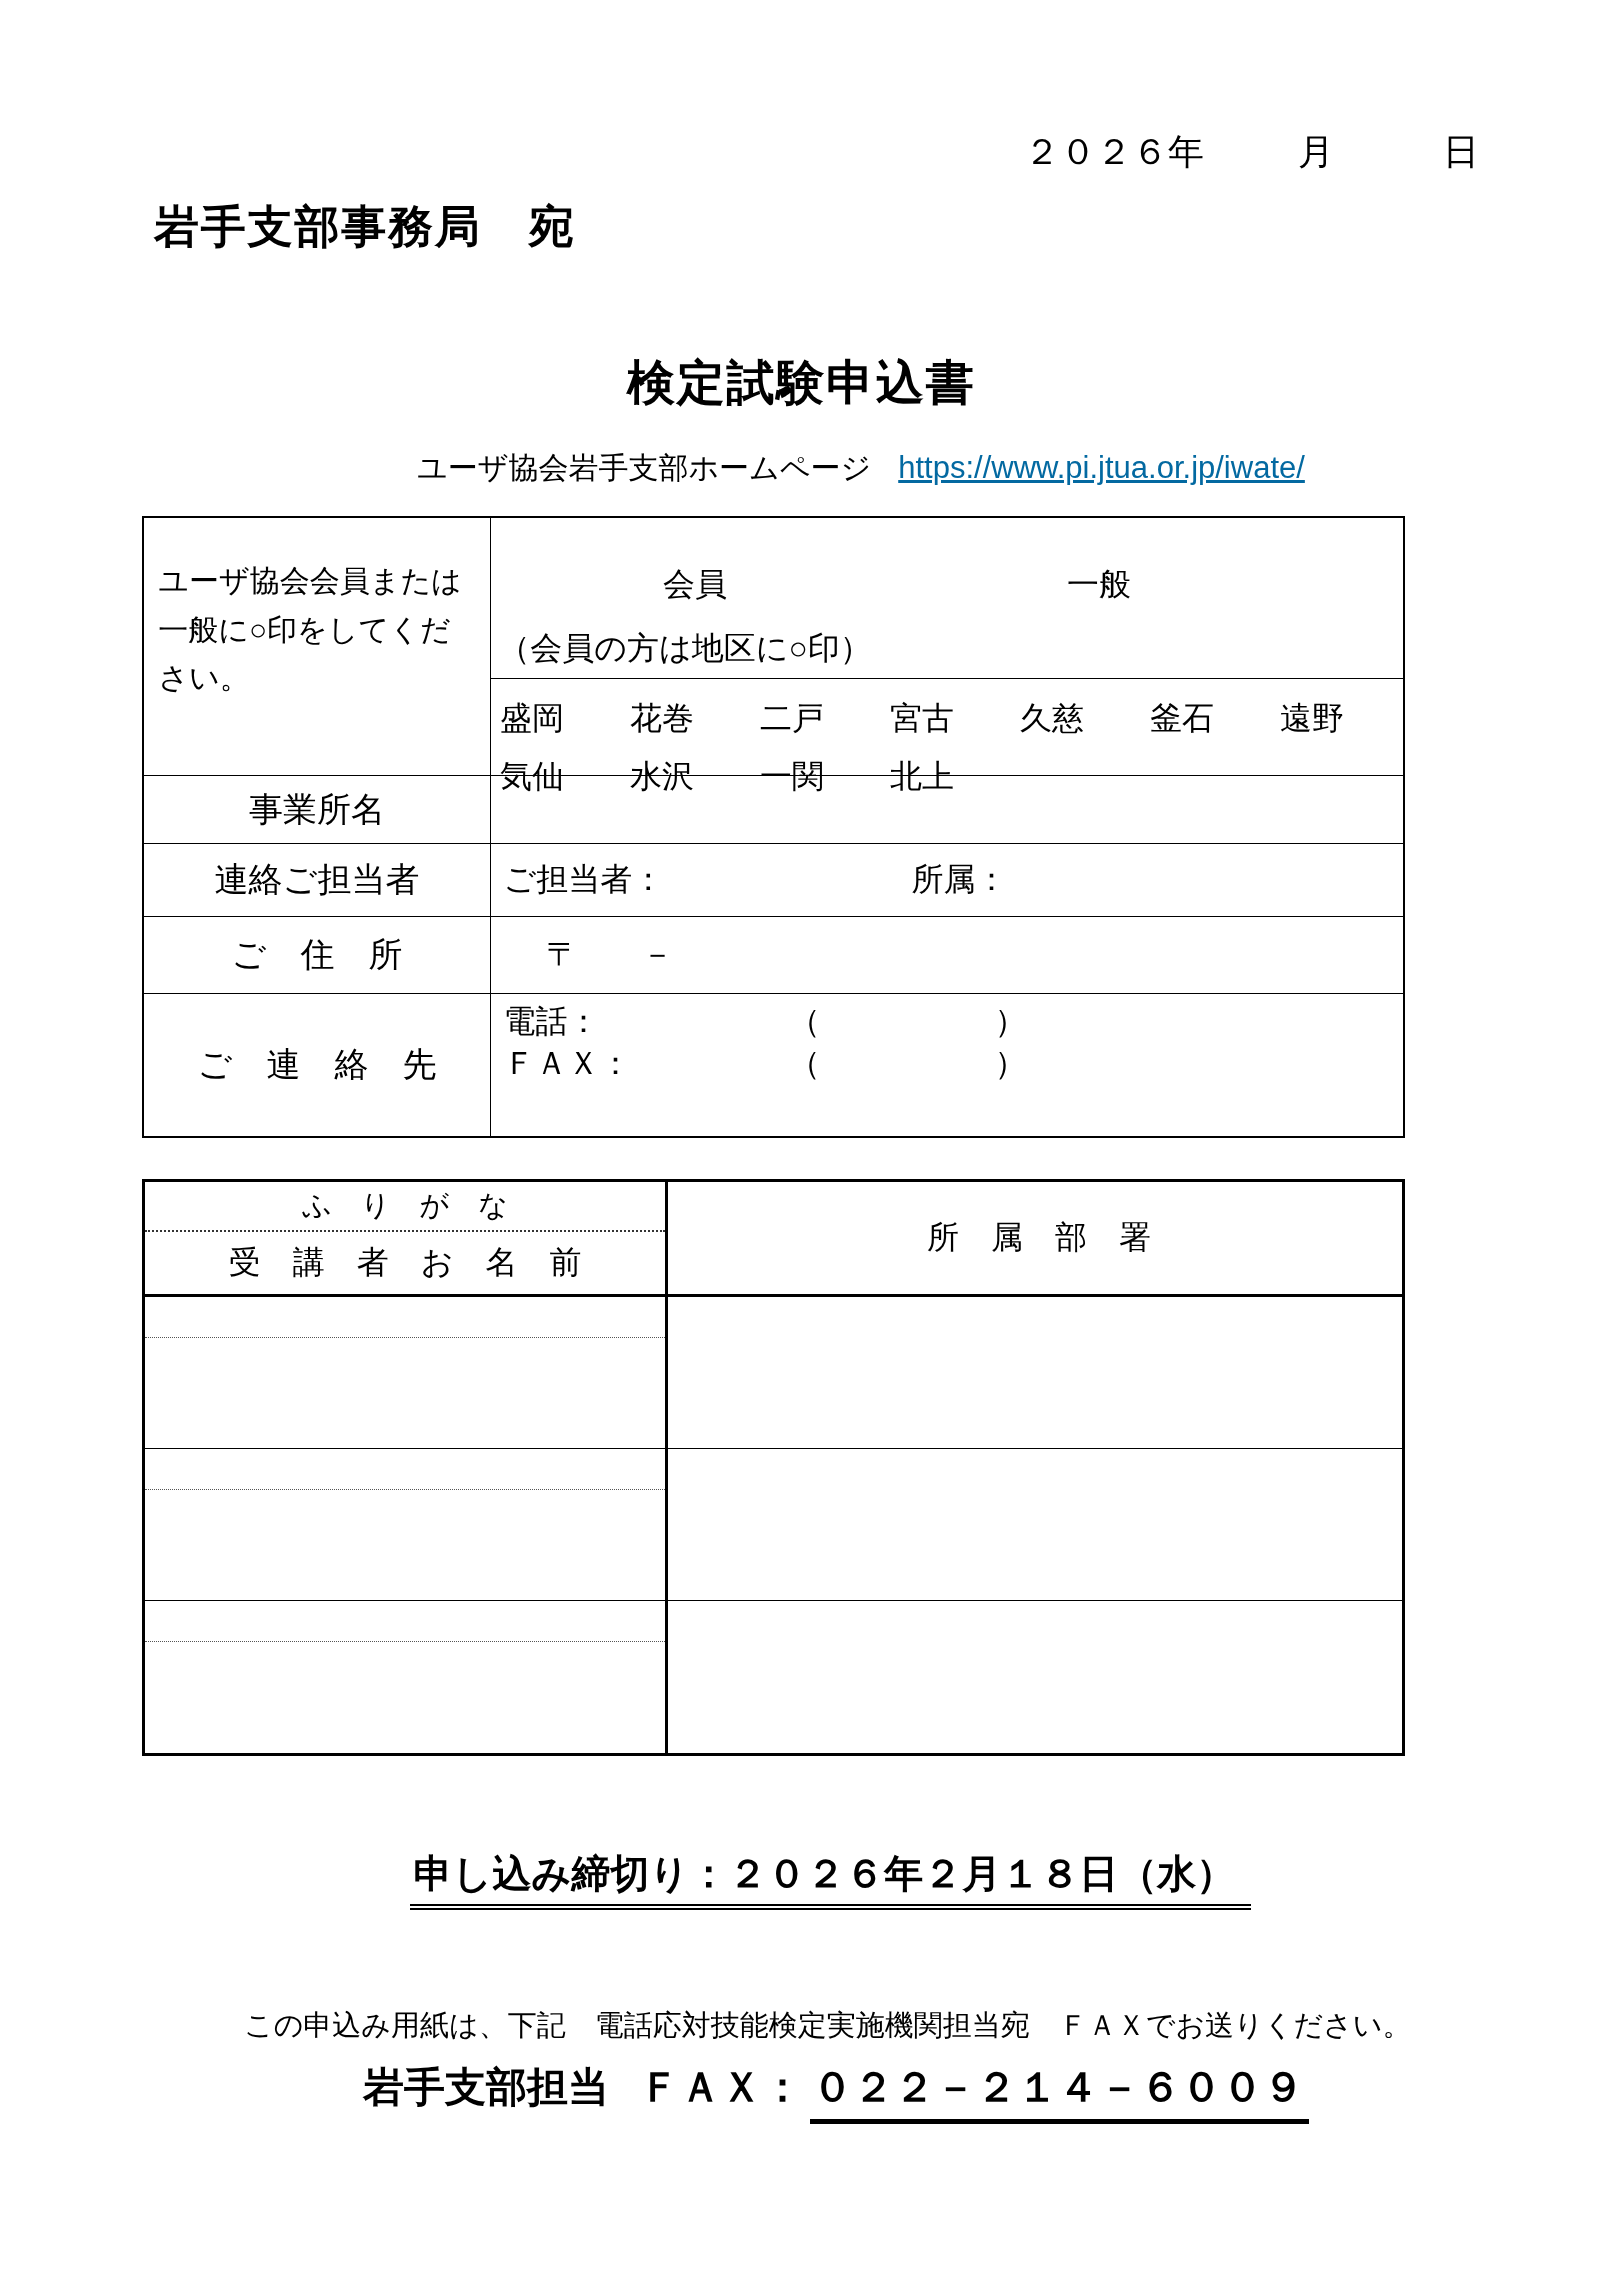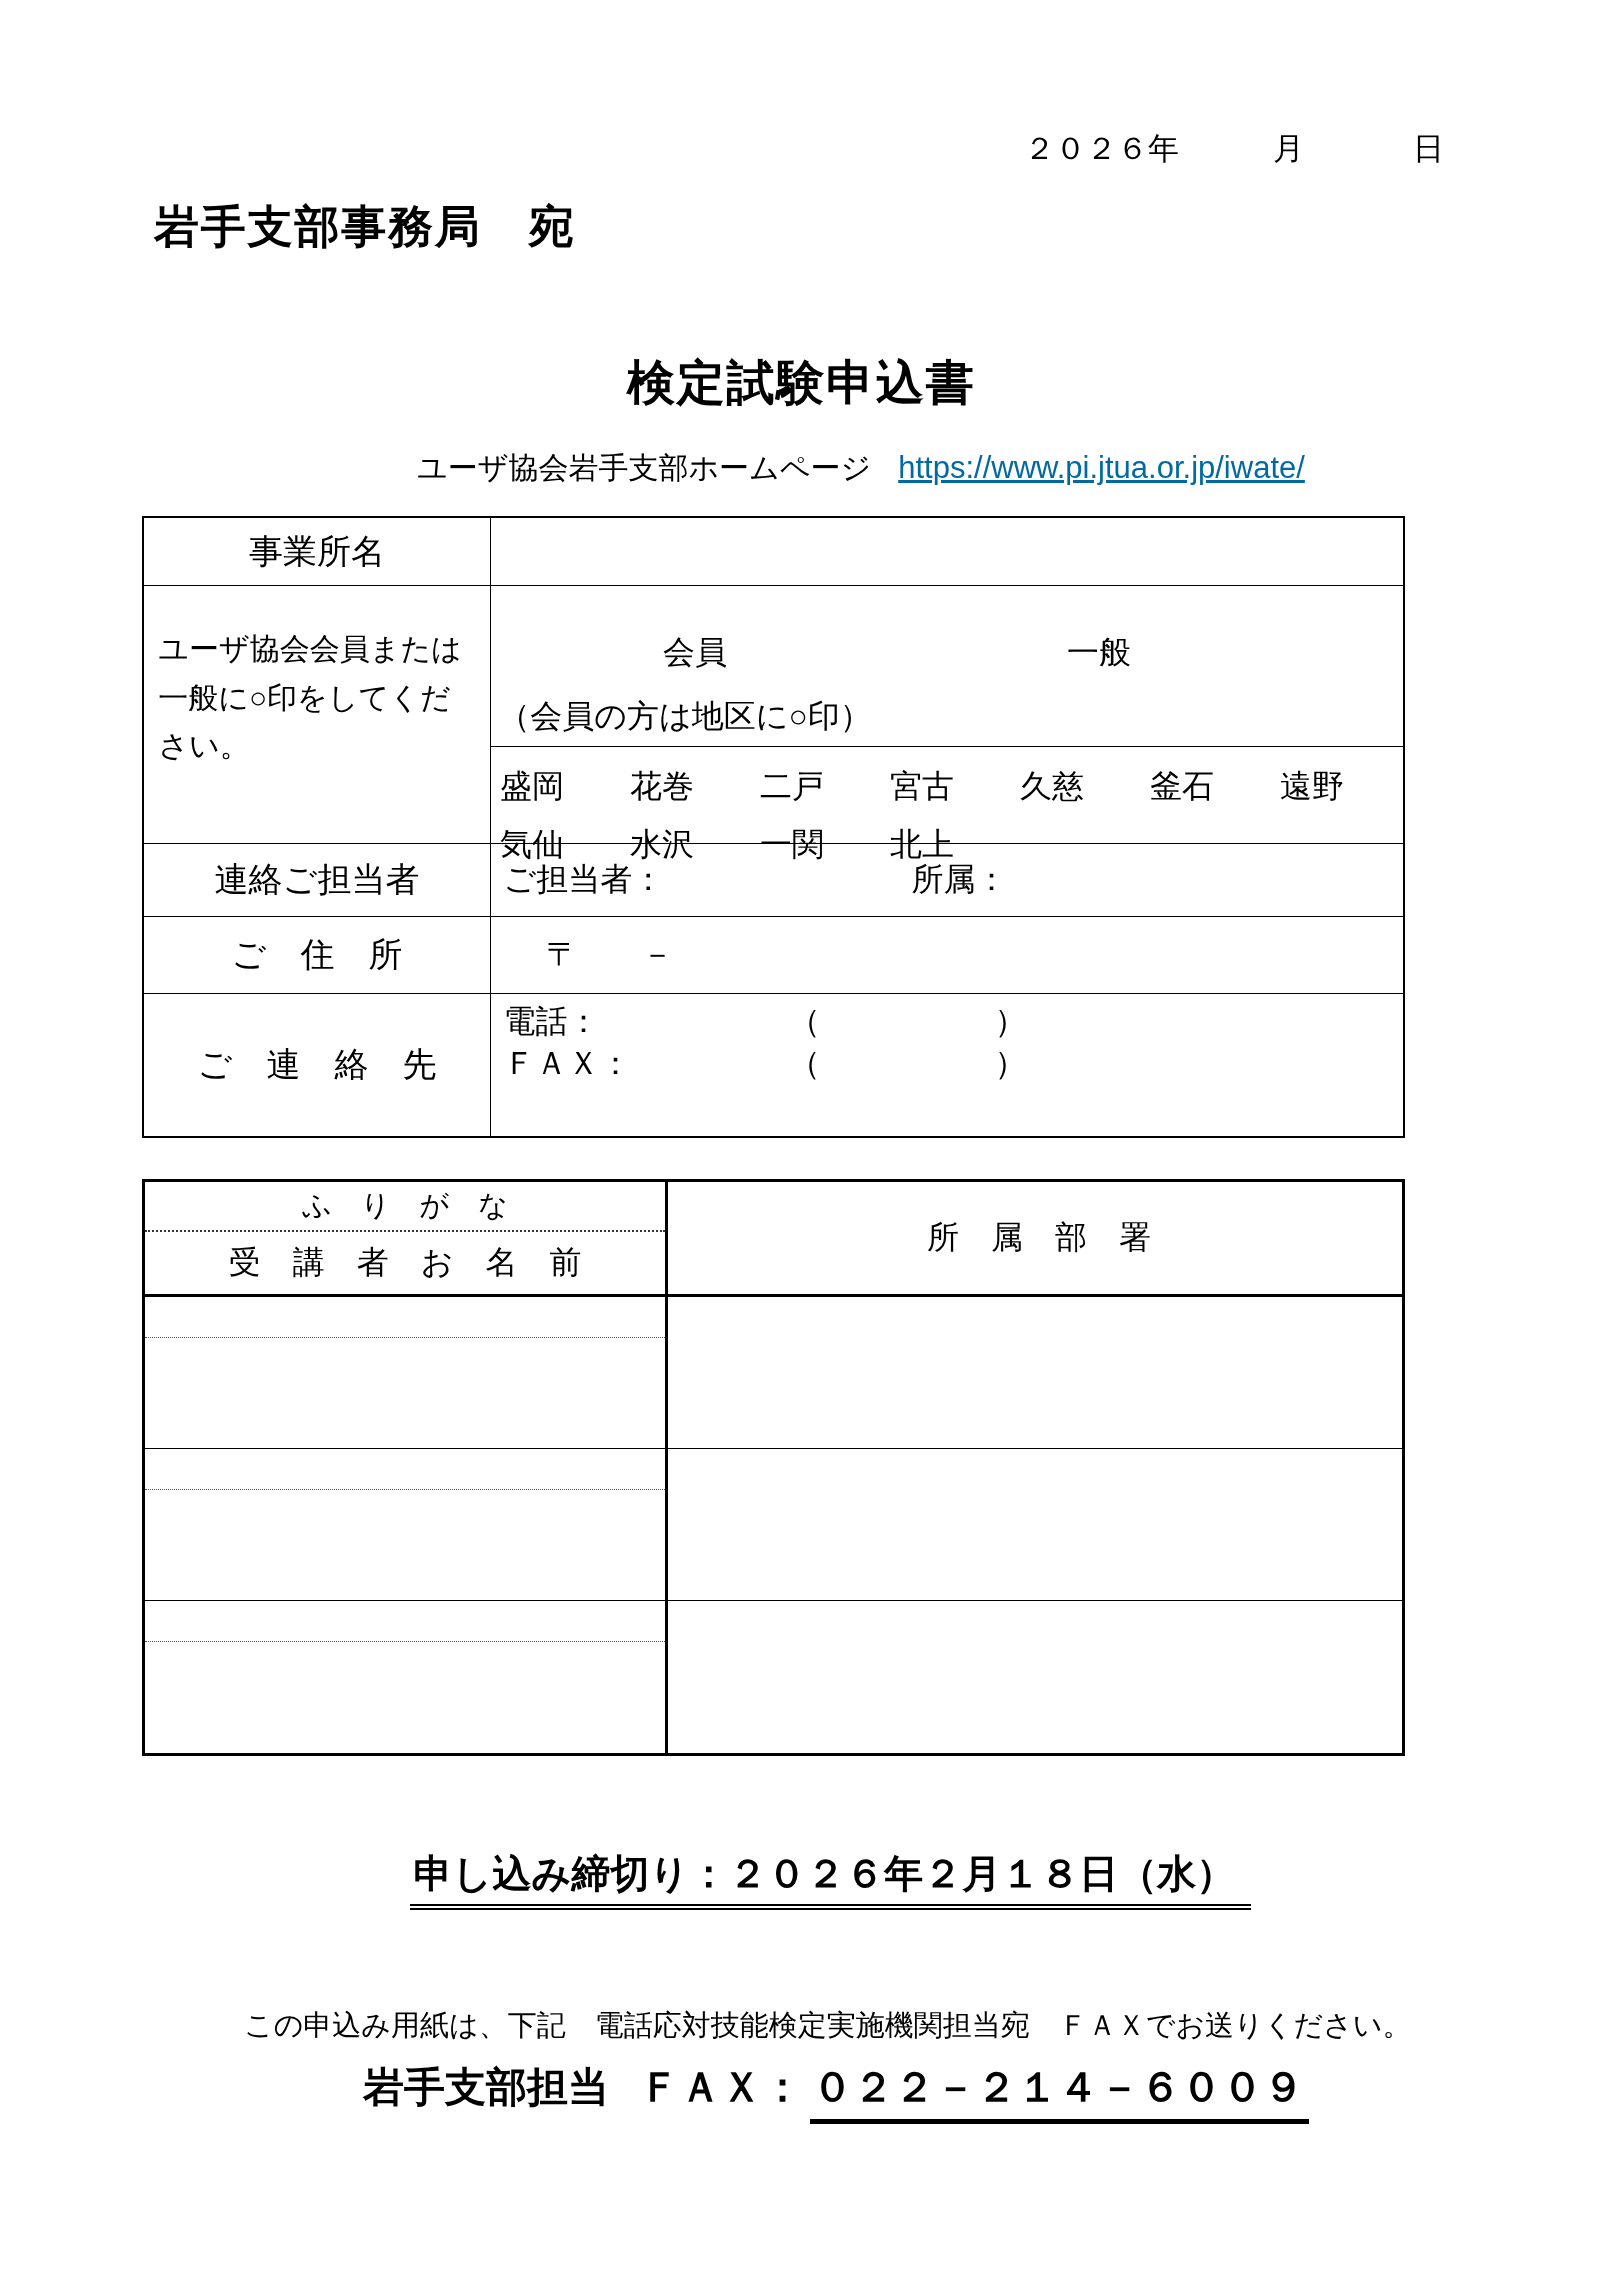--- a/index.html
+++ b/index.html
@@ -4,21 +4,21 @@
 <style>
   * { margin:0; padding:0; box-sizing:border-box; }
   html,body { background:#e8e8e8; }
   body { font-family:"Liberation Sans","DejaVu Sans",sans-serif; color:#000; }
   .page {
     position:relative; width:1620px; height:2293px; background:#ffffff;
     margin:0 auto; overflow:hidden;
   }
 
   
-  .date-line { position:absolute; left:1024px; top:128px; font-size:31px; display:flex; align-items:baseline; }
+  .date-line { position:absolute; left:1024px; top:128px; font-size:36px; display:flex; align-items:baseline; }
   .date-month { margin-left:94px; }
   .date-day   { margin-left:109px; }
 
   .addressee { position:absolute; left:154px; top:197px; font-size:45px; font-weight:bold; letter-spacing:1.8px; }
 
   .title1 { position:absolute; left:388px; top:278px; font-size:48px; font-weight:bold; }
   .title2 { position:absolute; left:627px; top:351px; font-size:48px; font-weight:bold; letter-spacing:1.8px; }
 
   .homepage { position:absolute; left:417px; top:448px; display:flex; align-items:baseline; gap:27px; font-size:30px; }
   .homepage-link { text-decoration:underline; cursor:pointer; font-size:31px; }
@@ -95,25 +95,20 @@
 
   <div class="title2">検定試験申込書</div>
 
   <div class="homepage">
     <span>ユーザ協会岩手支部ホームページ</span>
     <a class="homepage-link" style="color: #0369a1;">https://www.pi.jtua.or.jp/iwate/</a>
   </div>
 
   <div class="t1">
 
-    <div class="t1-row row-office">
-      <div class="t1-label">事業所名</div>
-      <div class="t1-value"></div>
-    </div>
-
     <div class="t1-row row-membership">
       <div class="t1-label membership-label">ユーザ協会会員または一般に○印をしてください。</div>
       <div class="t1-value">
         <div class="mv-line1">
           <span class="mv-member">会員</span>
           <span class="mv-general">一般</span>
         </div>
         <div class="mv-note">
           <span>（会員の方は地区に○印）</span>
         </div>
@@ -126,20 +121,25 @@
           <span>釜石</span>
           <span>遠野</span>
         </div>
         <div class="mv-cities r2">
           <span>気仙</span>
           <span>水沢</span>
           <span>一関</span>
           <span>北上</span>
         </div>
       </div>
+    </div>
+
+    <div class="t1-row row-office">
+      <div class="t1-label">事業所名</div>
+      <div class="t1-value"></div>
     </div>
 
     <div class="t1-row row-contact">
       <div class="t1-label">連絡ご担当者</div>
       <div class="t1-value contact-value">
         <span class="contact-person">ご担当者：</span>
         <span>所属：</span>
       </div>
     </div>
 

